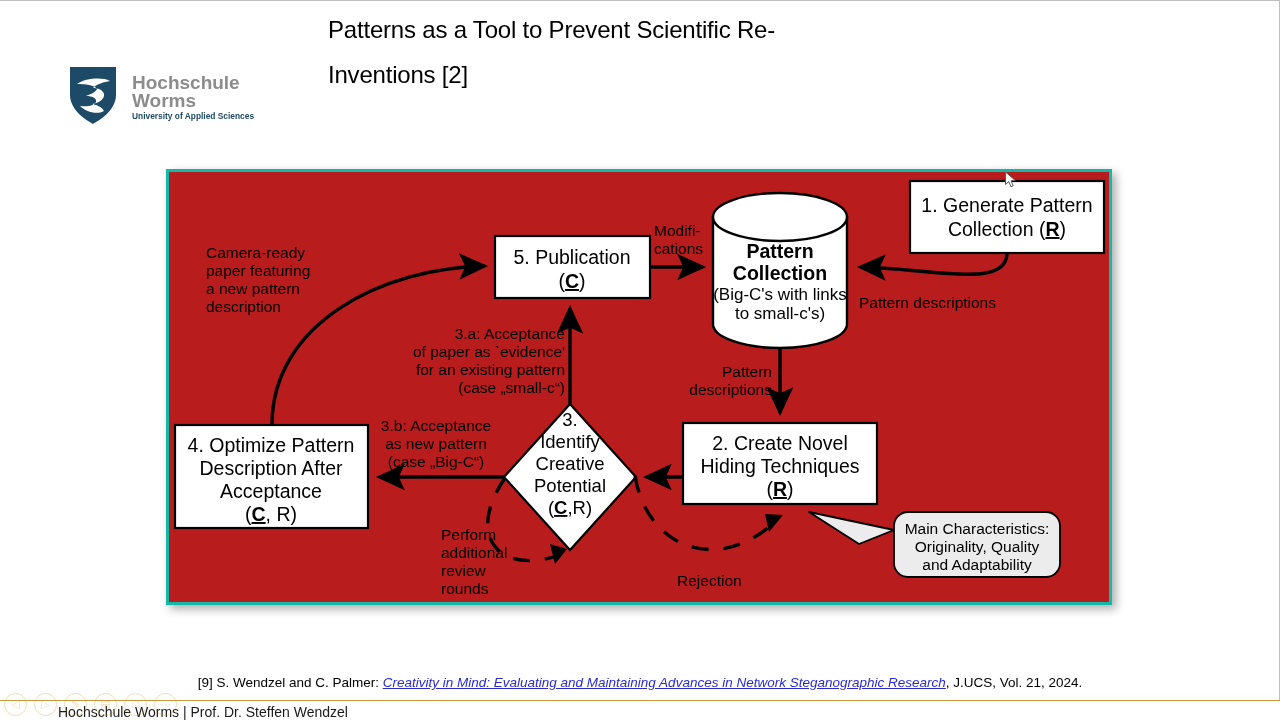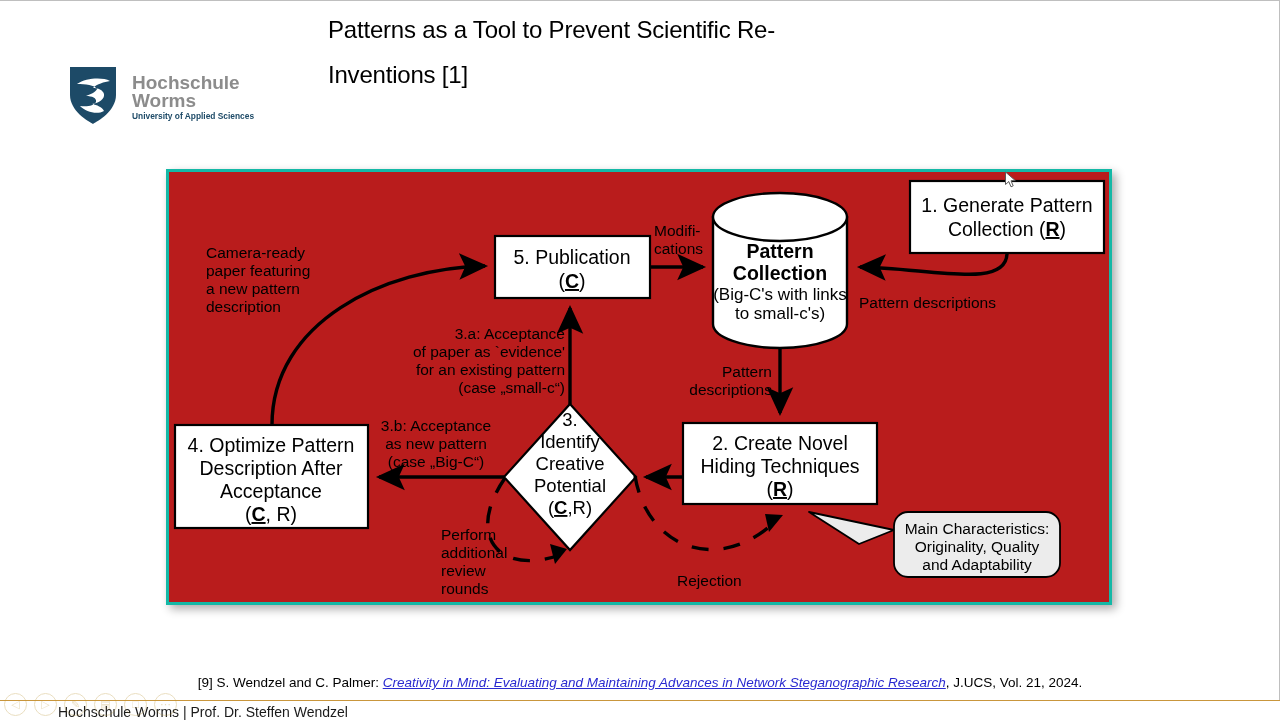--- a/index.html
+++ b/index.html
@@ -55,21 +55,21 @@
       <path d="M6 2 L52 2 L52 30 C52 46 34 56 29 59 C24 56 6 46 6 30 Z" fill="#1d4a67"></path>
       <path d="M13 19 C22 13 38 12 46 16 C40 17 33 19 29 23 C34 23 39 25 40 29 C41 34 35 38 28 39 C33 40 38 42 40 46 C33 50 22 47 16 41 C23 42 30 41 32 37 C33 33 28 31 22 31 C27 29 32 27 33 24 C31 20 21 19 13 19 Z" fill="#ffffff"></path>
       <text x="68" y="24" font-family="Liberation Sans, sans-serif" font-size="19" font-weight="bold" fill="#8c8c8c">Hochschule</text>
       <text x="68" y="42" font-family="Liberation Sans, sans-serif" font-size="19" font-weight="bold" fill="#8c8c8c">Worms</text>
       <text x="68" y="54" font-family="Liberation Sans, sans-serif" font-size="8.4" font-weight="bold" fill="#1d4a67">University of Applied Sciences</text>
     </svg>
   </div>
 
   <div id="slide-title">
     <div>Patterns as a Tool to Prevent Scientific Re-</div>
-    <div>Inventions [1]</div>
+    <div>Inventions [2]</div>
   </div>
 
   <div id="diagram-frame">
    <svg viewBox="0 0 940 430" xmlns="http://www.w3.org/2000/svg">
     <defs>
       <marker id="ah" markerWidth="9" markerHeight="9" refX="7.6" refY="4.5" orient="auto" markerUnits="strokeWidth">
         <path d="M0,0.6 L8.5,4.5 L0,8.4 L1.8,4.5 Z" fill="#000"></path>
       </marker>
     </defs>
 

